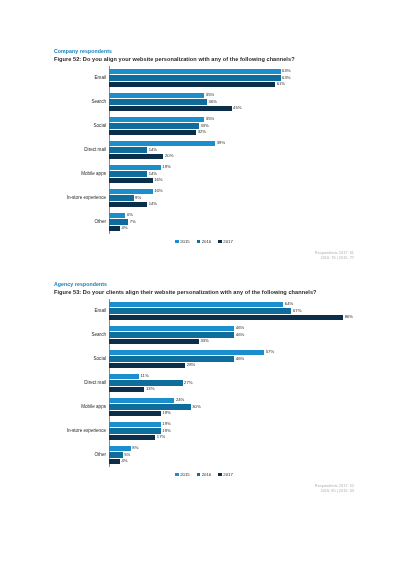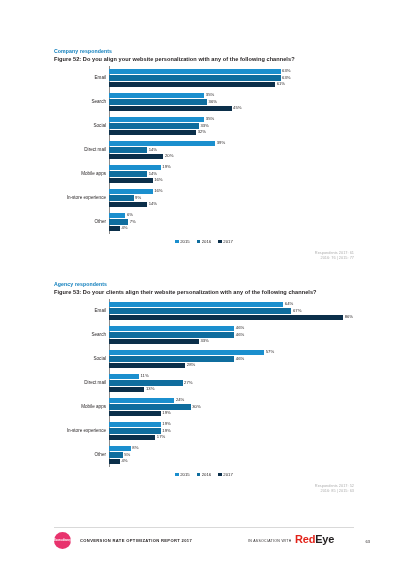--- a/index.html
+++ b/index.html
@@ -463,26 +463,14 @@
           <span class="legend-swatch s2"></span>
           <span>2017</span>
         </div>
       </div>
     <div class="source">
       <div>Respondents 2017: 52</div>
       <div>2016: 85 | 2015: 63</div>
     </div>
   </div>
 
-  <div class="footer">
-    <div class="footer-rule"></div>
-    <div class="brand-dot">
-      <span>Econsultancy</span>
-    </div>
-    <div class="footer-title">CONVERSION RATE OPTIMIZATION REPORT 2017</div>
-    <div class="assoc">IN ASSOCIATION WITH</div>
-    <div class="redeye">
-      <span class="red">Red</span><span class="eye">Eye</span>
-    </div>
-    <div class="page-num">63</div>
-  </div>
 
 </div>
 
 </body></html>

